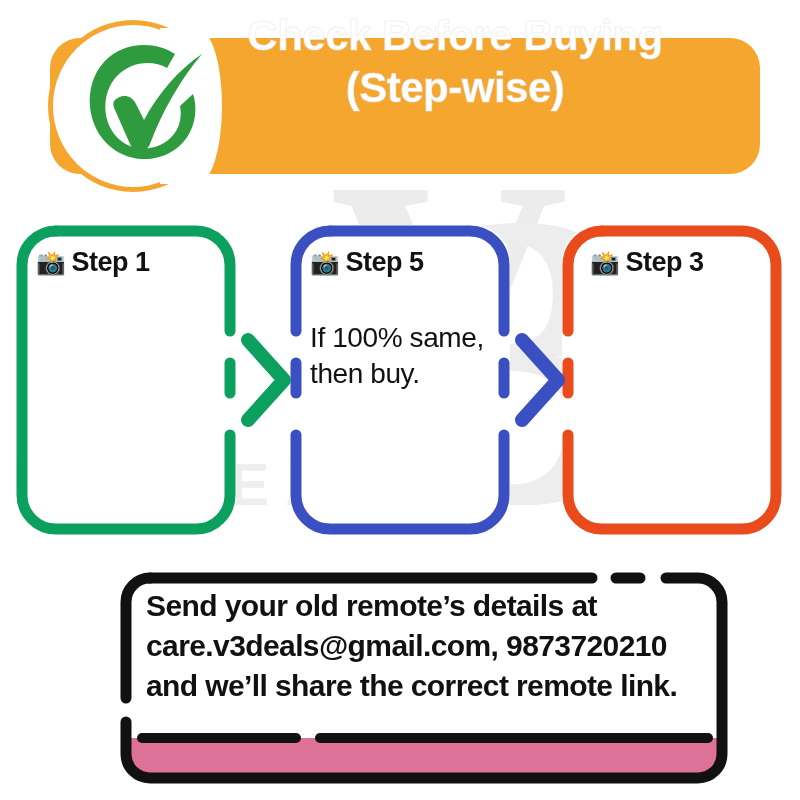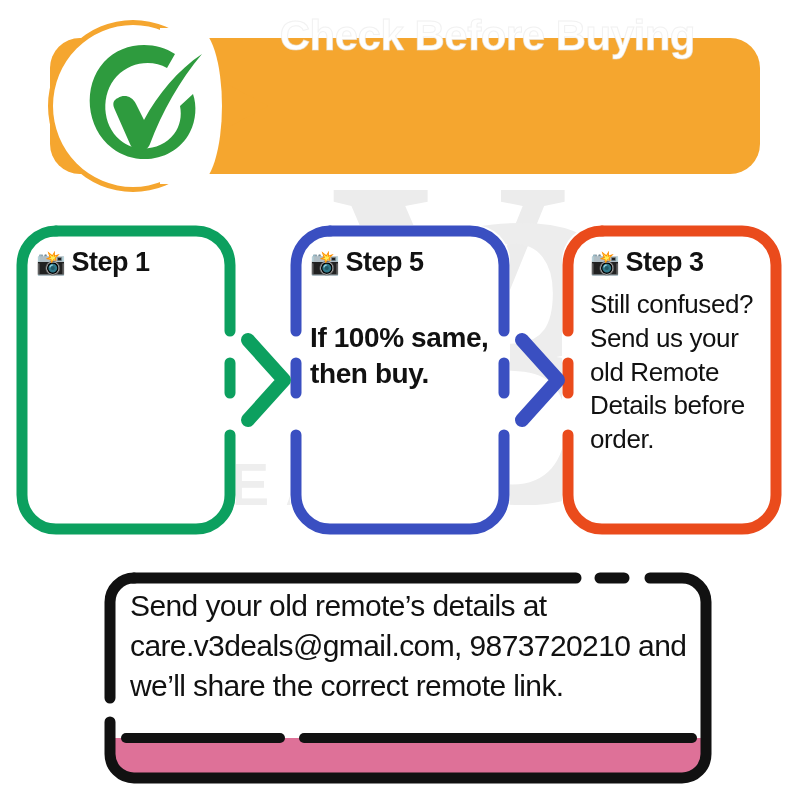--- a/index.html
+++ b/index.html
@@ -64,21 +64,21 @@
     height: 136px;
     background: #F5A62F;
     border-radius: 30px;
     z-index: 1;
   }
   #header-title {
     position: absolute;
     left: 215px;
     top: 10px;
     width: 480px;
-    text-align: right;
+    text-align: center;
     color: #ffffff;
     font-weight: 700;
     font-size: 42px;
     line-height: 1.24;
     letter-spacing: -0.5px;
     -webkit-text-stroke: 1px rgba(230,230,230,0.55);
     z-index: 3;
   }
   #header-title .line {
     display: block;
@@ -170,42 +170,43 @@
     line-height: 1.30;
     color: #111111;
     font-weight: 400;
     letter-spacing: -0.4px;
   }
 
   #card-step-1 { left: 16px; }
   #card-step-2 { left: 290px; }
   #card-step-3 { left: 562px; }
 
-  #card-step-2 .step-body { margin-top: 42px; font-weight: bold; }
+  #card-step-2 .step-body { margin-top: 42px; }
   #card-step-3 .step-body { margin-top: 10px; font-size: 26px; }
   #card-step-3 .step-inner { padding-left: 28px; }
 
   
   .chevron {
     position: absolute;
     z-index: 8;
     width: 58px;
     height: 100px;
   }
   #chevron-1 { left: 238px; top: 330px; }
   #chevron-2 { left: 512px; top: 330px; }
 
   
   #bottom-callout {
     position: absolute;
-    left: 104px;
+    left: 120px;
     top: 572px;
     width: 608px;
     height: 212px;
     z-index: 6;
+    font-weight: bold;
   }
   #callout-border-svg {
     position: absolute;
     left: 0; top: 0;
     width: 608px;
     height: 212px;
     z-index: 3;
     pointer-events: none;
   }
   #callout-fill {
@@ -253,20 +254,21 @@
 
 <div id="check-badge"></div>
 <div id="check-badge-cover"></div>
 <svg id="check-mark-svg" viewBox="0 0 150 150">
   <path d="M113 22 C92 8, 60 10, 42 30 C20 54, 24 96, 50 116 C76 136, 114 128, 128 100 C134 88, 135 74, 131 62 L118 74 C120 84, 118 94, 112 102 C100 118, 74 122, 58 108 C40 93, 38 62, 55 44 C68 30, 90 27, 105 36 Z" fill="#2E9B3E"></path>
   <path d="M56 66 C62 62, 70 64, 74 72 L82 88 C96 62, 116 38, 140 22 C118 48, 100 80, 88 112 C84 122, 72 122, 68 112 L53 78 C50 72, 51 68, 56 66 Z" fill="#2E9B3E"></path>
 </svg>
 
 <div id="header-title">
   <span class="line">Check Before Buying</span>
+  <span class="line">(Step-wise)</span>
 </div>
 
 <div class="step-card" id="card-step-1">
   <svg class="card-border-svg" viewBox="0 0 224 314">
     <path d="M42 8 H182 A34 34 0 0 1 216 42 V108" fill="none" stroke="#0CA05F" stroke-width="11" stroke-linecap="round"></path>
     <path d="M216 140 V170" fill="none" stroke="#0CA05F" stroke-width="11" stroke-linecap="round"></path>
     <path d="M216 212 V272 A34 34 0 0 1 182 306 H42 A34 34 0 0 1 8 272 V42 A34 34 0 0 1 42 8" fill="none" stroke="#0CA05F" stroke-width="11" stroke-linecap="round"></path>
   </svg>
   <div class="step-inner">
     <div class="step-head">
@@ -297,21 +299,20 @@
   <svg class="card-border-svg" viewBox="0 0 224 314">
     <path d="M42 8 H182 A34 34 0 0 1 216 42 V272 A34 34 0 0 1 182 306 H42 A34 34 0 0 1 8 272 V212" fill="none" stroke="#EA4B1C" stroke-width="11" stroke-linecap="round"></path>
     <path d="M8 170 V140" fill="none" stroke="#EA4B1C" stroke-width="11" stroke-linecap="round"></path>
     <path d="M8 108 V42 A34 34 0 0 1 42 8" fill="none" stroke="#EA4B1C" stroke-width="11" stroke-linecap="round"></path>
   </svg>
   <div class="step-inner">
     <div class="step-head">
       <span class="cam-icon">📸</span>
       <span>Step 3</span>
     </div>
-    <div class="step-body">Still confused? Send us your old Remote Details before order.</div>
   </div>
 </div>
 
 <svg class="chevron" id="chevron-1" viewBox="0 0 58 100">
   <path d="M10 10 L46 50 L10 90" fill="none" stroke="#0CA05F" stroke-width="14" stroke-linecap="round" stroke-linejoin="round"></path>
 </svg>
 <svg class="chevron" id="chevron-2" viewBox="0 0 58 100">
   <path d="M10 10 L46 50 L10 90" fill="none" stroke="#3A4FC1" stroke-width="14" stroke-linecap="round" stroke-linejoin="round"></path>
 </svg>
 

